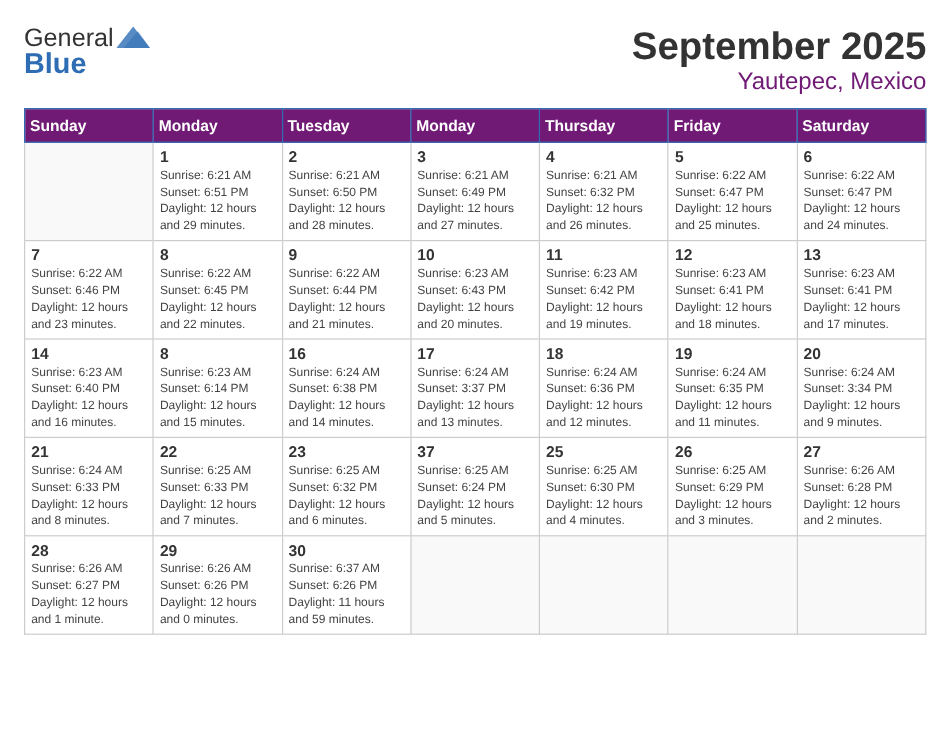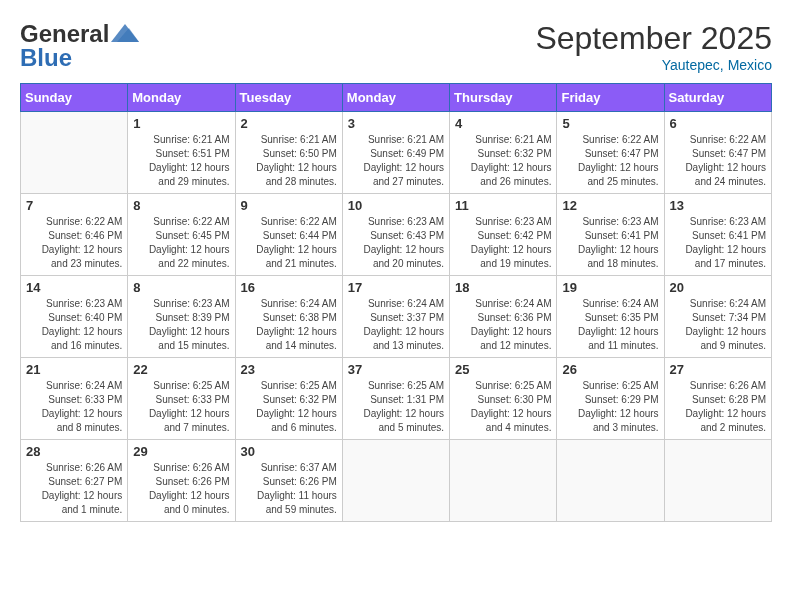--- a/index.html
+++ b/index.html
@@ -19,34 +19,34 @@
     .logo {
       display: flex;
       flex-direction: column;
       align-items: flex-start;
     }
     .title-block {
       text-align: right;
     }
     .month-title {
       font-size: 32px;
-      font-weight: normal;
+      font-weight: bold;
       color: #333;
     }
     .subtitle {
-      font-size: 14px;
-      color: #0369a1;
+      font-size: 20px;
+      color: #701a75;
     }
     table {
       width: 100%;
       border-collapse: collapse;
       font-size: 11px;
     }
     thead tr th {
-      background-color: #8b5cf6;
+      background-color: #701a75;
       color: #fff;
       font-size: 13px;
       font-weight: bold;
       padding: 6px 4px;
       text-align: left;
       border: 1px solid #2e6db4;
     }
     tbody tr td {
       border: 1px solid #ccc;
       vertical-align: top;
@@ -58,36 +58,35 @@
     .day-number {
       font-size: 13px;
       font-weight: bold;
       display: block;
       margin-bottom: 2px;
     }
     .day-info {
       font-size: 10px;
       color: #444;
       line-height: 1.4;
-      text-align: right;
     }
     tbody tr td.empty {
       background: #f9f9f9;
     }
     tbody tr:last-child td {
       height: 70px;
     }
   </style>
 </head>
 <body>
 
 <div class="header">
   <div class="logo">
     <div style="display:flex;align-items:center;">
-      <span style="font-size:24px;font-weight:bold;color:#333;">General</span>
+      <span style="font-size:21px;font-weight:normal;color:#333;">General</span>
       <svg width="28" height="20" viewBox="0 0 28 20" style="margin-left:2px;">
         <polygon points="0,18 14,0 28,18" fill="#2e6db4" opacity="0.8"></polygon>
         <polygon points="6,18 18,4 28,18" fill="#2e6db4" opacity="0.5"></polygon>
       </svg>
     </div>
     <span style="font-size:24px;font-weight:bold;color:#2e6db4;margin-top:-4px;">Blue</span>
   </div>
   <div class="title-block">
     <div class="month-title">September 2025</div>
     <div class="subtitle">Yautepec, Mexico</div>
@@ -207,21 +206,21 @@
         <td>
           <span class="day-number">14</span>
           <div class="day-info">Sunrise: 6:23 AM
 Sunset: 6:40 PM
 Daylight: 12 hours
 and 16 minutes.</div>
         </td>
         <td>
           <span class="day-number">8</span>
           <div class="day-info">Sunrise: 6:23 AM
-Sunset: 8:39 PM
+Sunset: 6:14 PM
 Daylight: 12 hours
 and 15 minutes.</div>
         </td>
         <td>
           <span class="day-number">16</span>
           <div class="day-info">Sunrise: 6:24 AM
 Sunset: 6:38 PM
 Daylight: 12 hours
 and 14 minutes.</div>
         </td>
@@ -242,21 +241,21 @@
         <td>
           <span class="day-number">19</span>
           <div class="day-info">Sunrise: 6:24 AM
 Sunset: 6:35 PM
 Daylight: 12 hours
 and 11 minutes.</div>
         </td>
         <td>
           <span class="day-number">20</span>
           <div class="day-info">Sunrise: 6:24 AM
-Sunset: 7:34 PM
+Sunset: 3:34 PM
 Daylight: 12 hours
 and 9 minutes.</div>
         </td>
       </tr>
       <tr>
         <td>
           <span class="day-number">21</span>
           <div class="day-info">Sunrise: 6:24 AM
 Sunset: 6:33 PM
 Daylight: 12 hours
@@ -272,21 +271,21 @@
         <td>
           <span class="day-number">23</span>
           <div class="day-info">Sunrise: 6:25 AM
 Sunset: 6:32 PM
 Daylight: 12 hours
 and 6 minutes.</div>
         </td>
         <td>
           <span class="day-number">37</span>
           <div class="day-info">Sunrise: 6:25 AM
-Sunset: 1:31 PM
+Sunset: 6:24 PM
 Daylight: 12 hours
 and 5 minutes.</div>
         </td>
         <td>
           <span class="day-number">25</span>
           <div class="day-info">Sunrise: 6:25 AM
 Sunset: 6:30 PM
 Daylight: 12 hours
 and 4 minutes.</div>
         </td>

